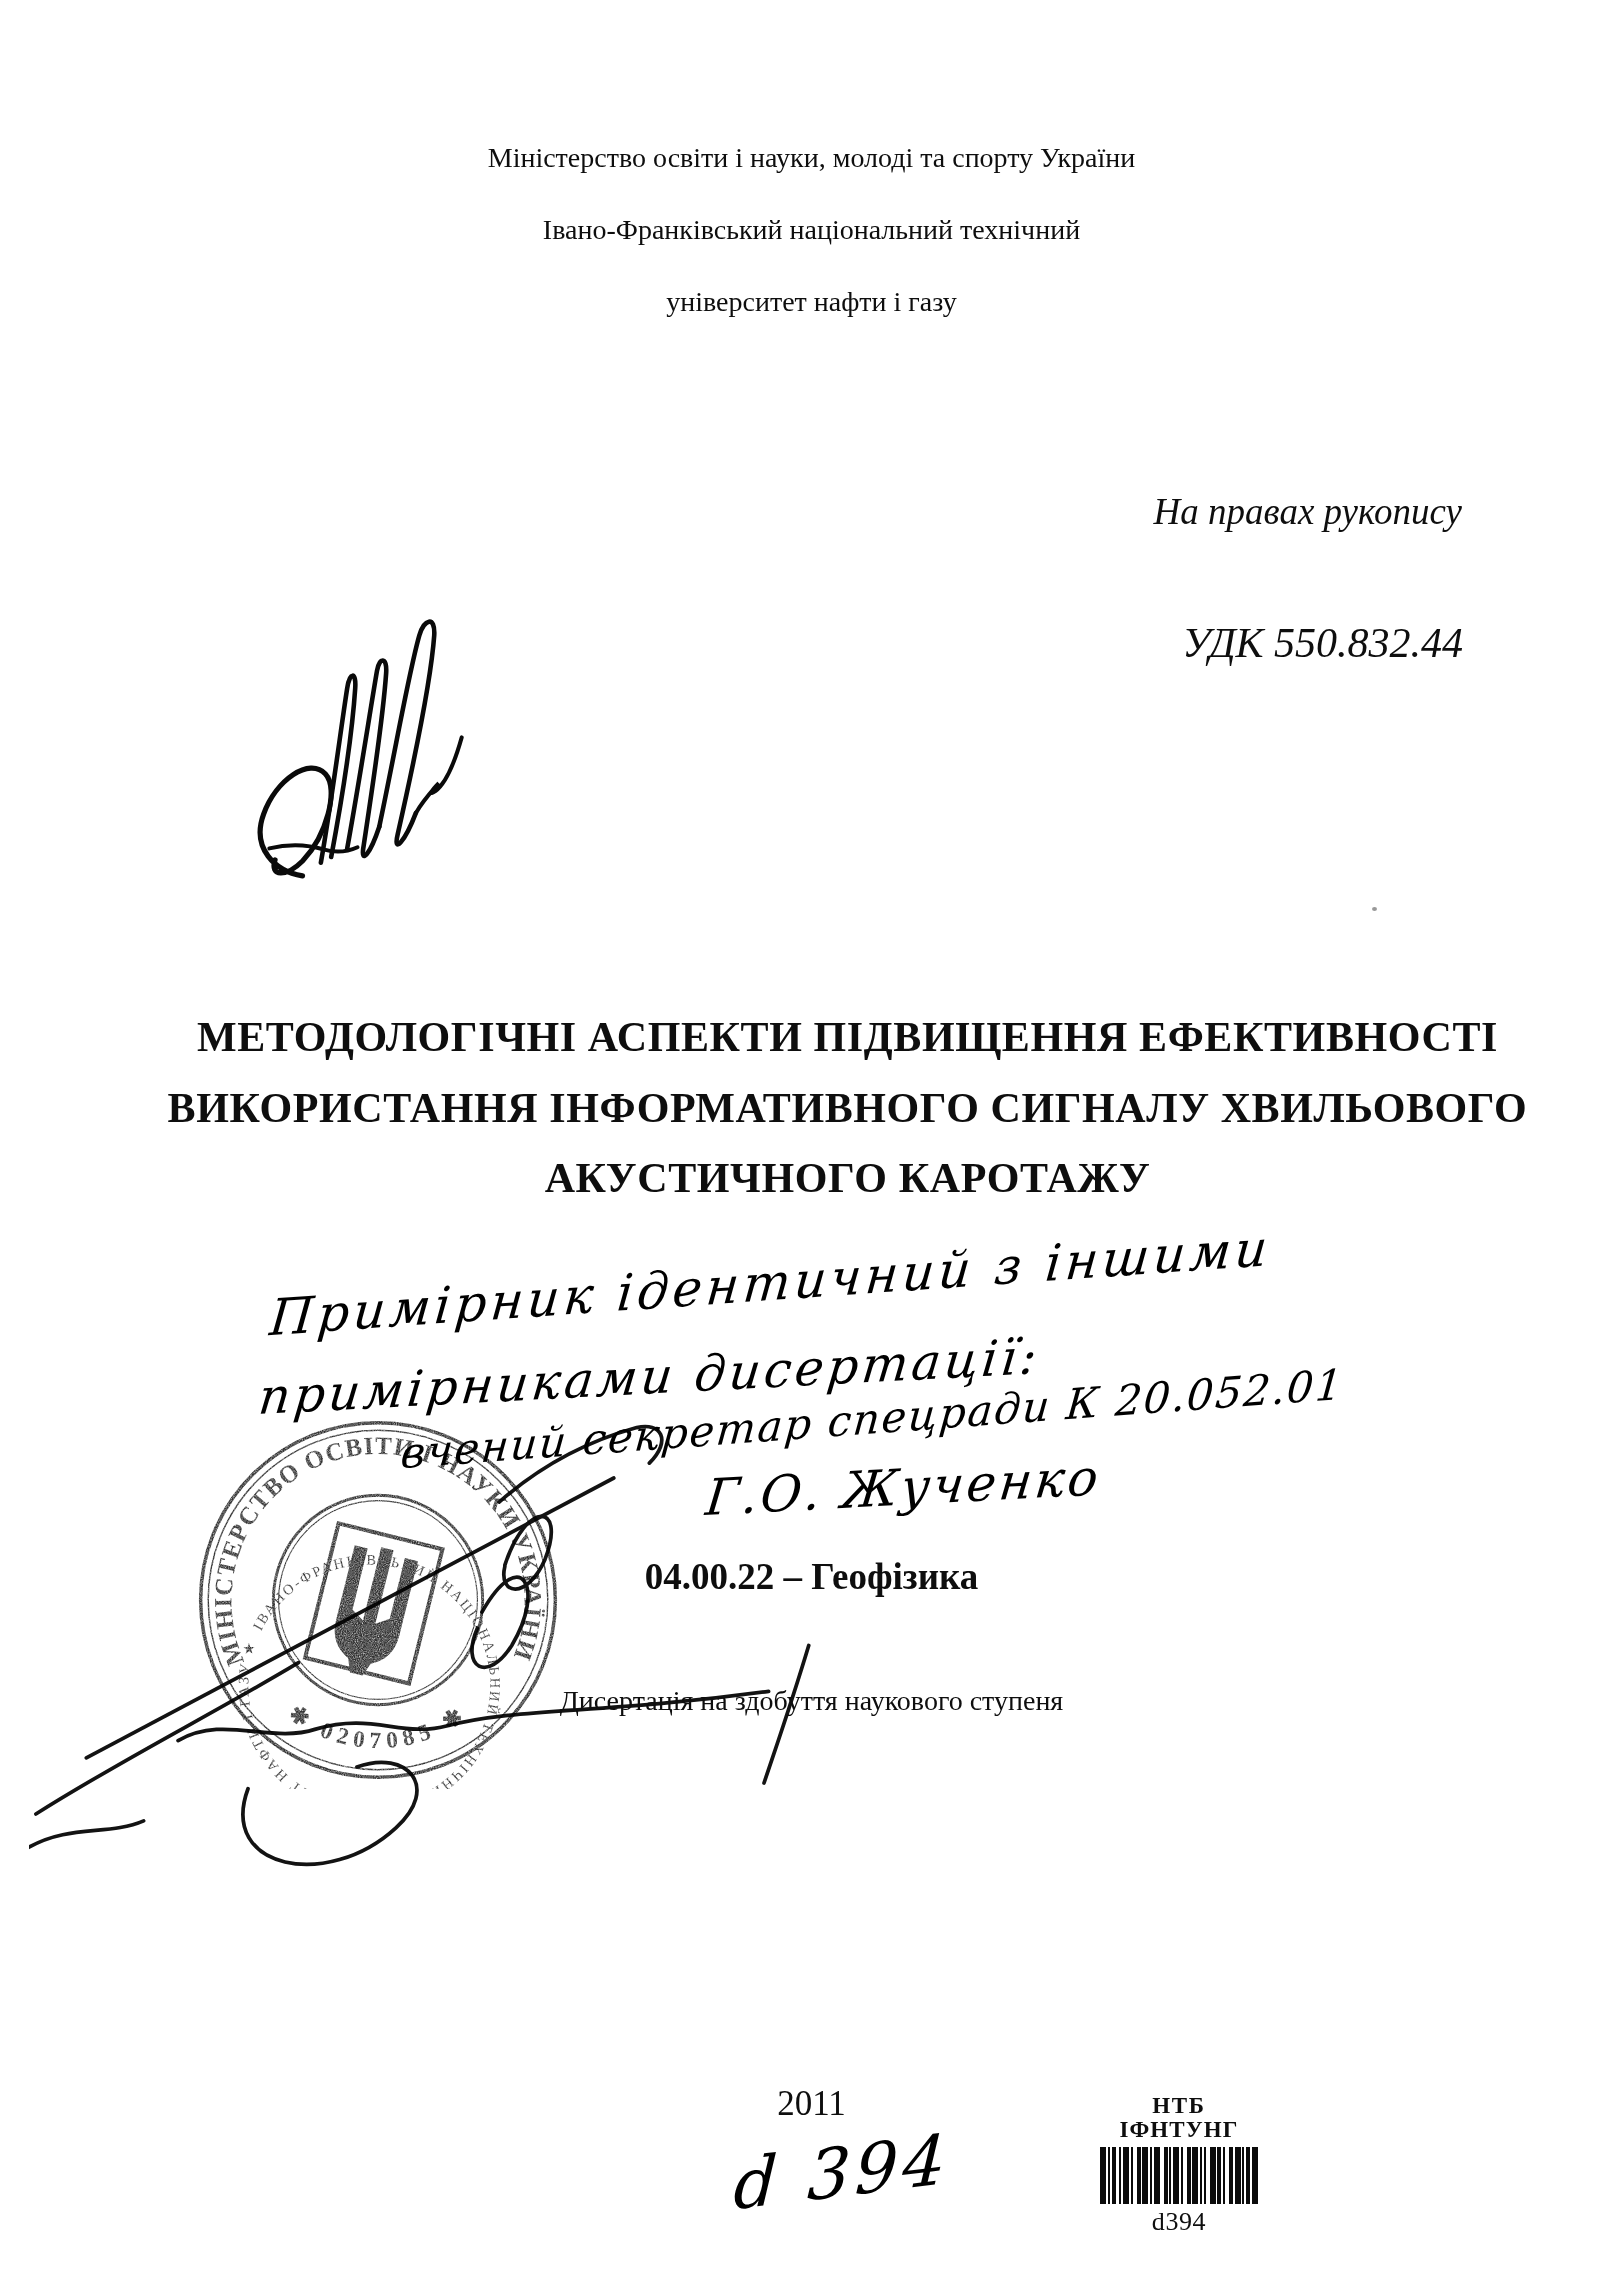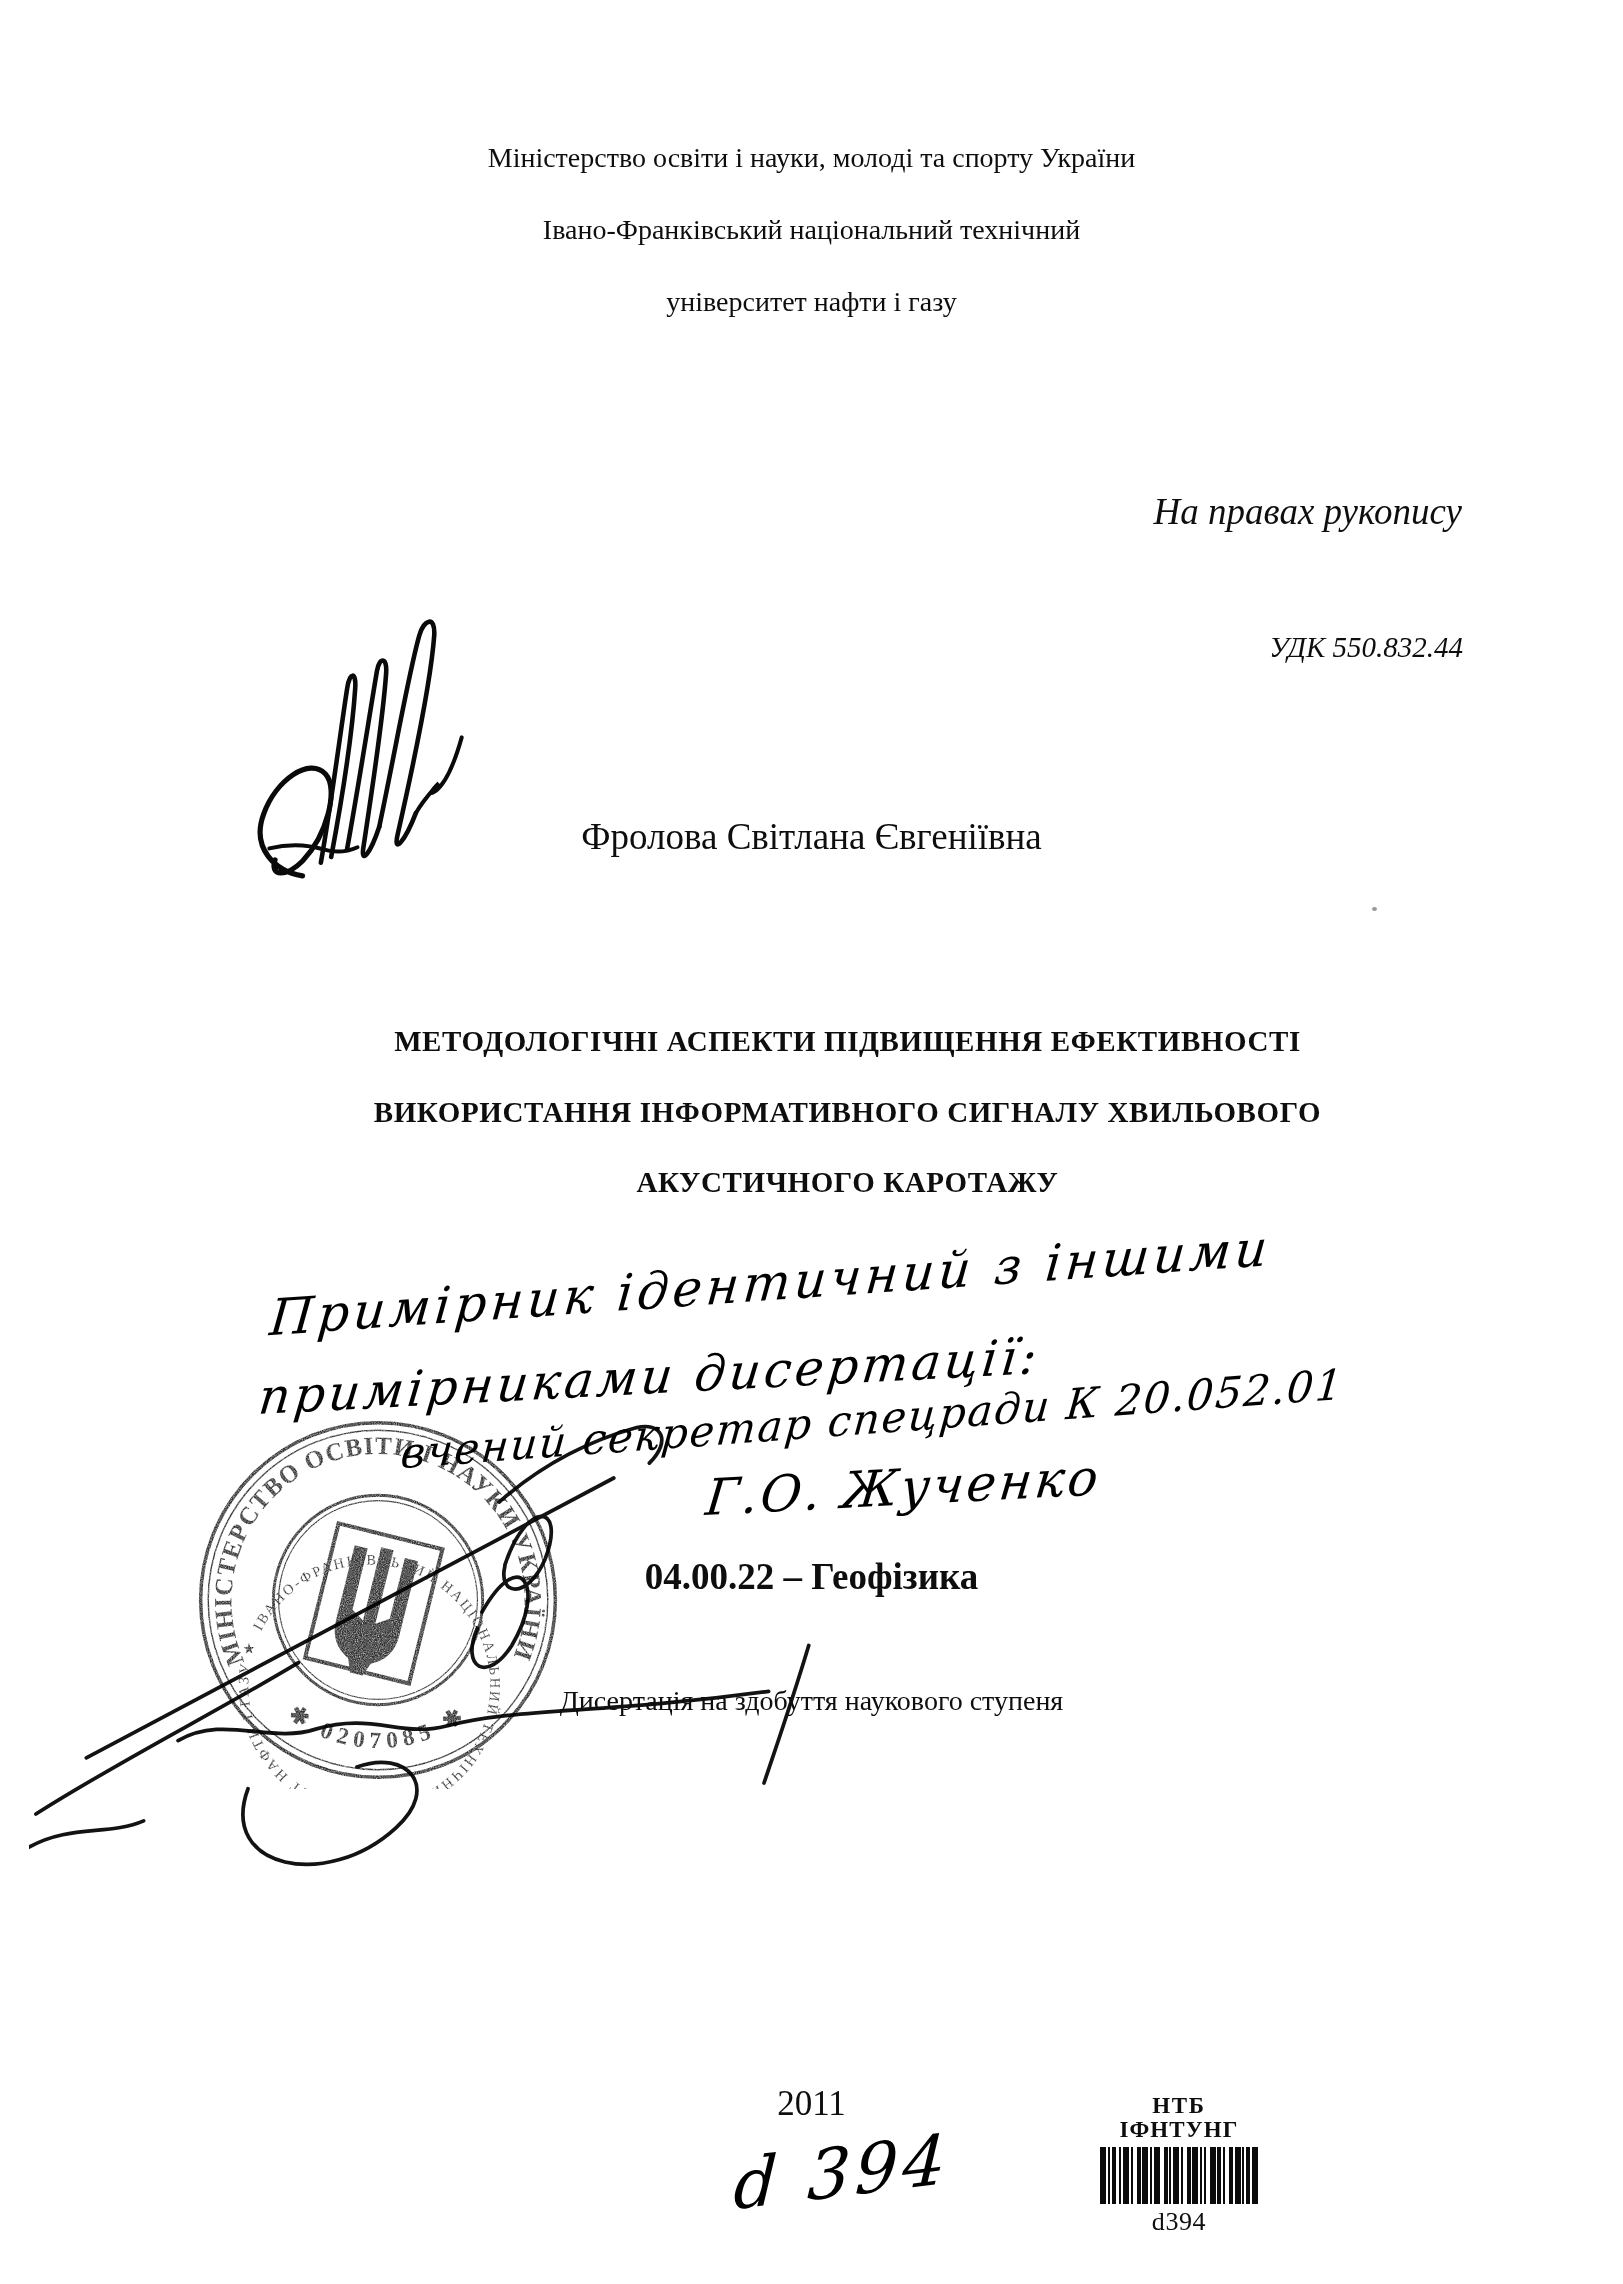--- a/index.html
+++ b/index.html
@@ -10,21 +10,21 @@
     margin:0 auto;
     background:#ffffff;
     font-family:"Liberation Serif", serif;
     color:#0e0e0e;
     overflow:hidden;
   }
   .cline{position:absolute;left:0;width:1623px;text-align:center;line-height:1.15;white-space:nowrap;}
   .rline{position:absolute;text-align:right;white-space:nowrap;font-style:italic;}
   .f62{font-size:28px;}
   .f64{font-size:37px;}
-  .f66{font-size:29px;margin-top:12px;}
+  .f66{font-size:42px;}
   .f78{font-size:35px;}
   .title{font-weight:bold;letter-spacing:0.6px;padding-left:36px;}
   .hw{
     position:absolute;
     font-family:"DejaVu Serif", serif;
     font-style:italic;
     color:#000;
     white-space:nowrap;
     transform-origin:left center;
   }
@@ -59,21 +59,20 @@
     <g fill="none" stroke="#0a0a0a" stroke-linecap="round">
       <path stroke-width="9" d="M118,478 C70,470 28,430 50,370 C72,310 130,270 158,300 C182,326 160,408 118,452 C90,480 60,480 70,450"></path>
       <path stroke-width="8" d="M150,455 C170,340 185,220 196,150 C200,122 212,120 210,150 C204,240 182,370 168,445"></path>
       <path stroke-width="8" d="M196,430 C216,320 236,190 248,120 C252,96 266,94 264,124 C258,210 236,350 224,430 C220,458 236,440 252,392"></path>
       <path stroke-width="8" d="M252,392 C280,260 304,120 322,58 C330,30 350,22 348,58 C342,140 308,300 284,406 C276,440 296,420 316,368"></path>
       <path stroke-width="7" d="M316,368 C330,344 344,330 356,316 C342,330 338,338 350,330 C366,318 382,286 396,236"></path>
       <path stroke-width="7" d="M60,430 C100,420 130,424 156,432 C176,438 196,436 214,428"></path>
     </g>
   </svg>
 
-  <div class="cline f64" style="top:816px">Фролова Світлана Євгеніївна</div>
 
   <div class="speck" style="left:1372px;top:907px;width:5.2px;height:4px;opacity:.55"></div>
 
   <div class="cline f66 title" style="top:1013px">МЕТОДОЛОГІЧНІ АСПЕКТИ ПІДВИЩЕННЯ ЕФЕКТИВНОСТІ</div>
   <div class="cline f66 title" style="top:1084px">ВИКОРИСТАННЯ ІНФОРМАТИВНОГО СИГНАЛУ ХВИЛЬОВОГО</div>
   <div class="cline f66 title" style="top:1154px">АКУСТИЧНОГО КАРОТАЖУ</div>
 
   <svg style="position:absolute;left:189px;top:1411px" width="378" height="378" viewBox="0 0 650 650">
     <defs>
       <filter id="grunge" x="-10%" y="-10%" width="120%" height="120%">

